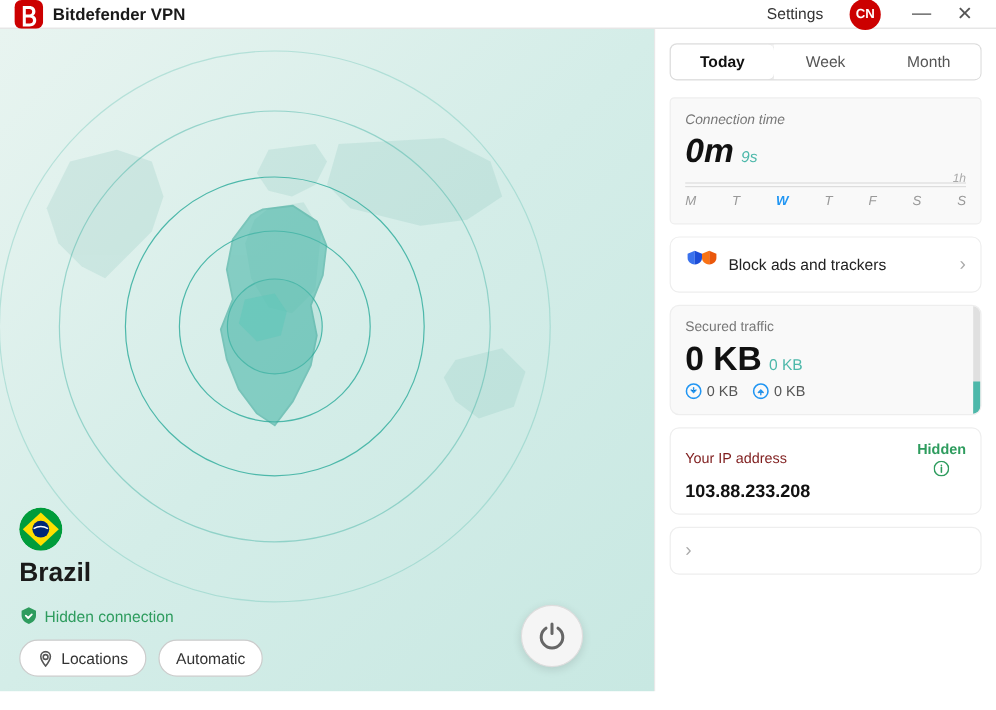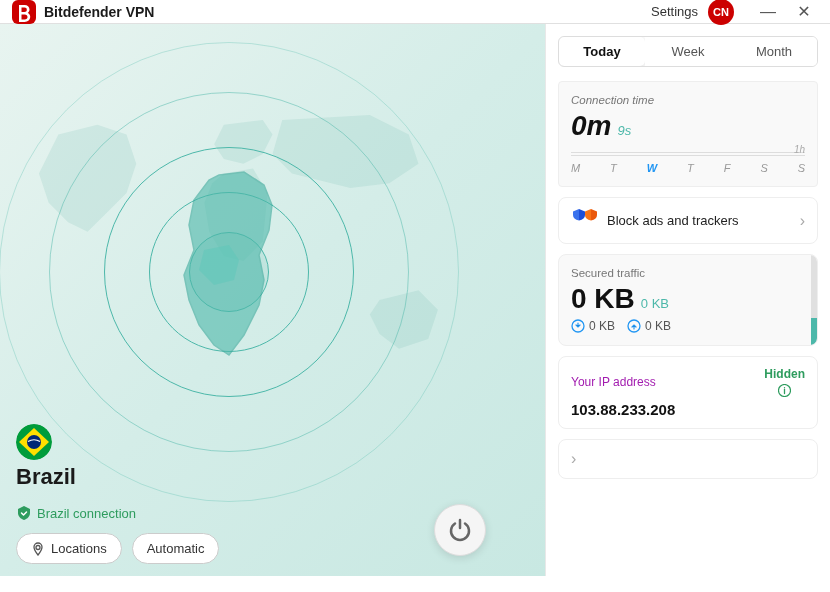--- a/index.html
+++ b/index.html
@@ -39,21 +39,21 @@
       color: #1a1a1a;
     }
     .titlebar-right {
       display: flex;
       align-items: center;
       gap: 12px;
     }
     .settings-btn {
       display: flex;
       align-items: center;
-      gap: 10px;
+      gap: 22px;
       font-size: 13px;
       color: #333;
       cursor: pointer;
       background: none;
       border: none;
       justify-content: center;
     }
     .user-avatar {
       width: 26px;
       height: 26px;
@@ -392,21 +392,21 @@
       padding: 10px 12px;
     }
     .ip-header {
       display: flex;
       justify-content: space-between;
       align-items: center;
       margin-bottom: 4px;
     }
     .ip-label {
       font-size: 12px;
-      color: #a21caf;
+      color: #7f1d1d;
     }
     .ip-hidden {
       font-size: 12px;
       color: #2e9c5e;
       font-weight: 600;
       display: flex;
       align-items: center;
       gap: 3px;
       flex-direction: column;
     }
@@ -520,21 +520,21 @@
         <polygon points="18,4 33,18 18,32 3,18" fill="#ffdf00"></polygon>
         <circle cx="18" cy="18" r="7" fill="#002776"></circle>
         <path d="M12 17.5 Q18 14 24 17.5" stroke="white" stroke-width="1.2" fill="none"></path>
       </svg>
       <div class="country-name">Brazil</div>
       <div class="secured-badge">
         <svg class="shield-icon-green" viewBox="0 0 16 16" fill="none">
           <path d="M8 1L2 4v4c0 3.3 2.5 5.8 6 7 3.5-1.2 6-3.7 6-7V4L8 1z" fill="#2e9c5e"></path>
           <path d="M5.5 8l2 2 3-3" stroke="white" stroke-width="1.5" stroke-linecap="round" stroke-linejoin="round"></path>
         </svg>
-        <span>Brazil connection</span>
+        <span>Hidden connection</span>
       </div>
     </div>
 
     <div class="bottom-buttons">
       <button class="loc-btn">
         <svg width="14" height="14" viewBox="0 0 14 14" fill="none">
           <circle cx="7" cy="5.5" r="2" stroke="#555" stroke-width="1.3"></circle>
           <path d="M7 1C4.8 1 3 2.8 3 5c0 3 4 8 4 8s4-5 4-8c0-2.2-1.8-4-4-4z" stroke="#555" stroke-width="1.3" fill="none"></path>
         </svg>
         <span>Locations</span>

